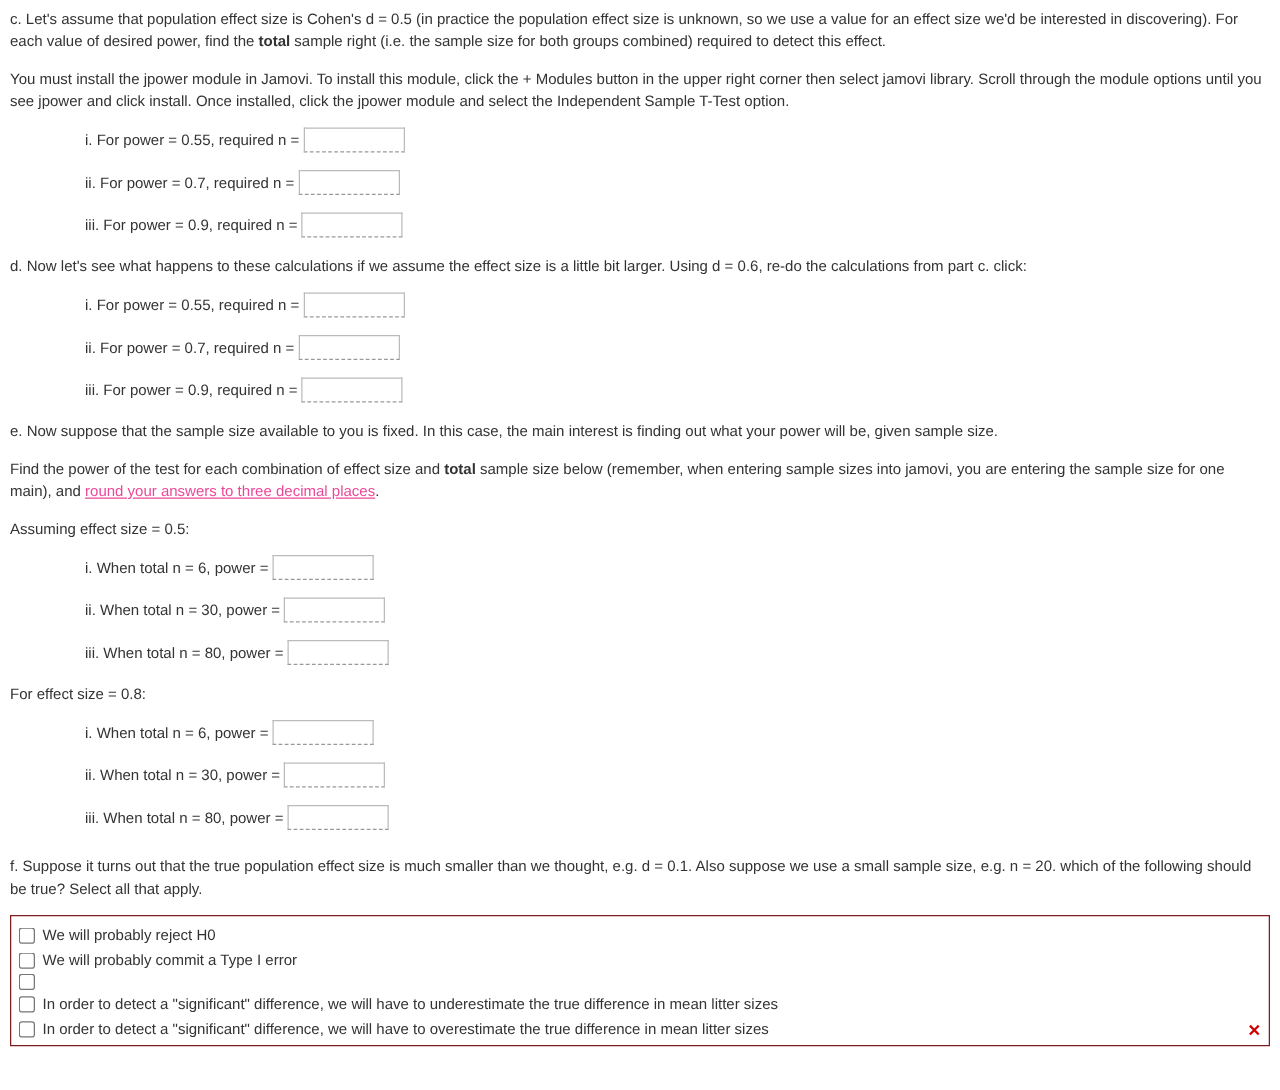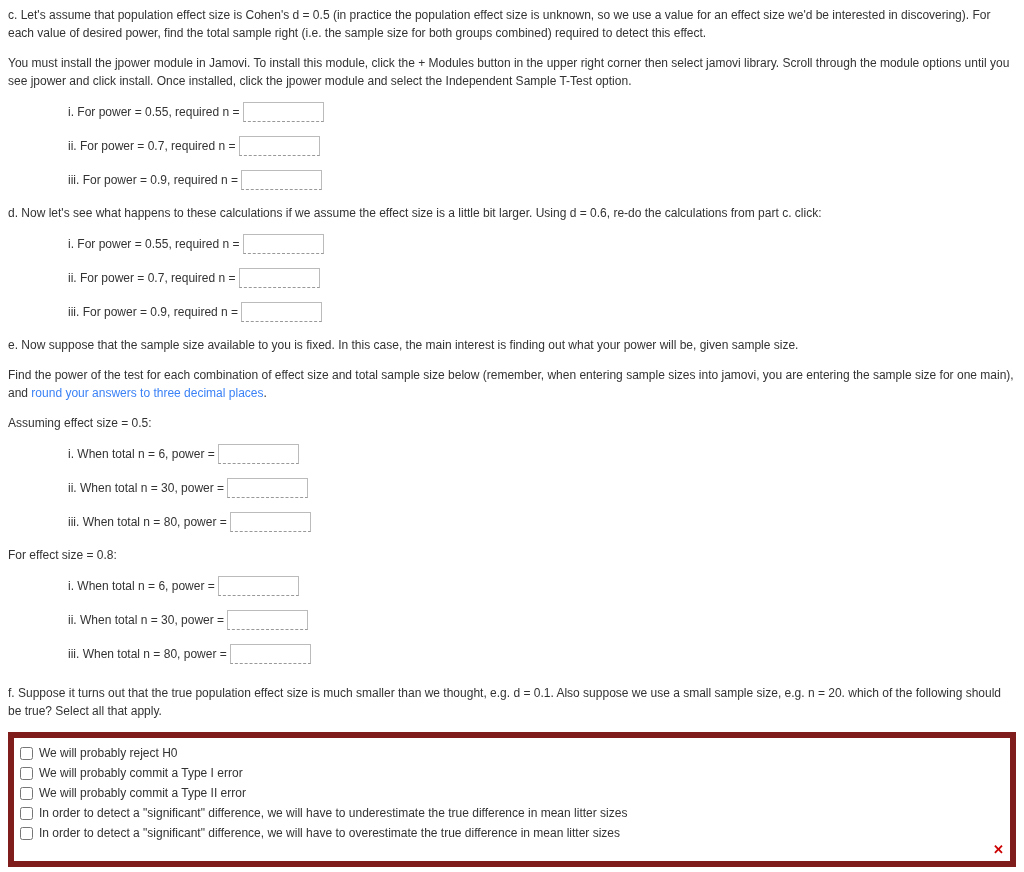--- a/index.html
+++ b/index.html
@@ -8,36 +8,36 @@
   color: #333;
   margin: 0;
   padding: 6px 8px;
   line-height: 1.5;
   width: 1024px;
   box-sizing: border-box;
 }
 .para { margin: 0 0 12px 0; }
 .indent1 { margin-left: 60px; }
 .item-row { margin-bottom: 14px; }
-.bold { font-weight: normal; }
+.bold { font-weight: bold; }
 .italic { }
-.red { color: #3b82f6; }
+.red { color: #ec4899; text-decoration: underline; }
 input.blank {
   width: 75px;
   height: 18px;
   border: 1px solid #bbb;
   border-bottom: 1px dashed #999;
   background: #fff;
   font-size: 12px;
   padding: 0 2px;
   vertical-align: baseline;
 }
 .checkbox-block {
-  border: 6px solid #7f1d1d;
-  padding: 6px 6px 17px 6px;
+  border: 1px solid #7f1d1d;
+  padding: 6px 6px 2px 6px;
   margin-top: 8px;
   position: relative;
 }
 .cb-row {
   display: flex;
   align-items: center;
   gap: 6px;
   margin-bottom: 2px;
 }
 .cb-row input[type="checkbox"] {
@@ -116,21 +116,20 @@
   <div class="cb-row">
     <input type="checkbox" style="">
     <span>We will probably reject H0</span>
   </div>
   <div class="cb-row">
     <input type="checkbox" style="">
     <span>We will probably commit a Type I error</span>
   </div>
   <div class="cb-row">
     <input type="checkbox" style="">
-    <span>We will probably commit a Type II error</span>
   </div>
   <div class="cb-row">
     <input type="checkbox" style="">
     <span>In order to detect a "significant" difference, we will have to underestimate the true difference in mean litter sizes</span>
   </div>
   <div class="cb-row">
     <input type="checkbox" style="">
     <span>In order to detect a "significant" difference, we will have to overestimate the true difference in mean litter sizes</span>
   </div>
   <span class="x-mark">✕</span>

